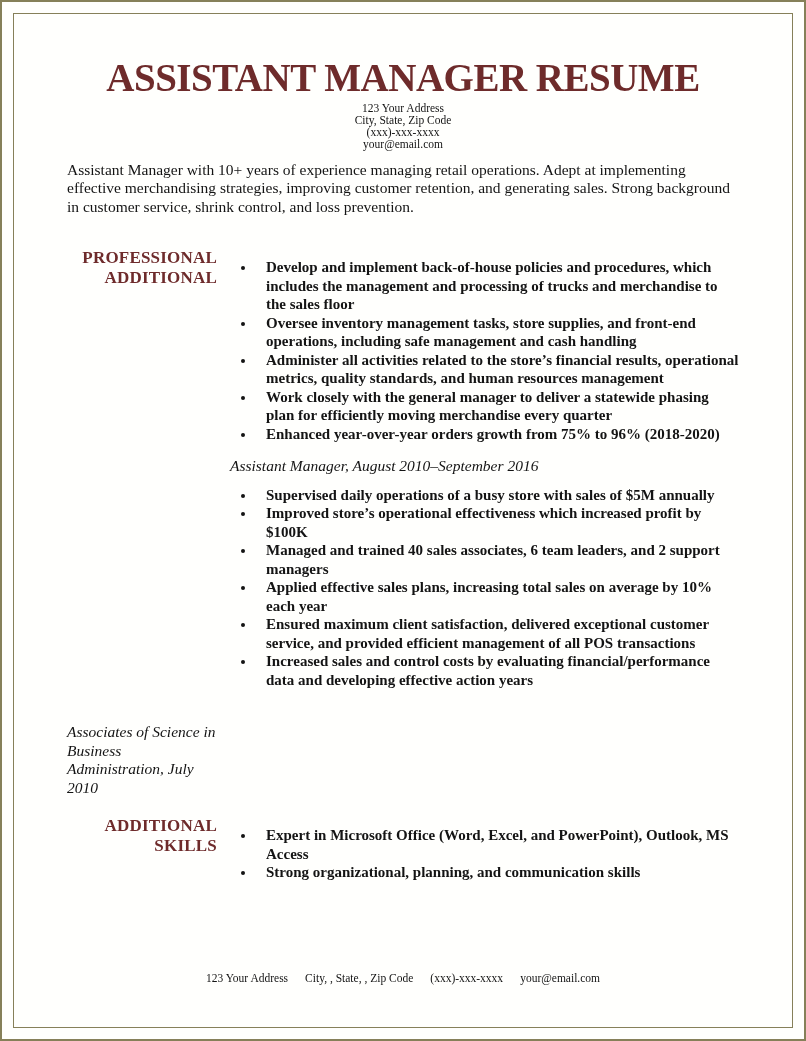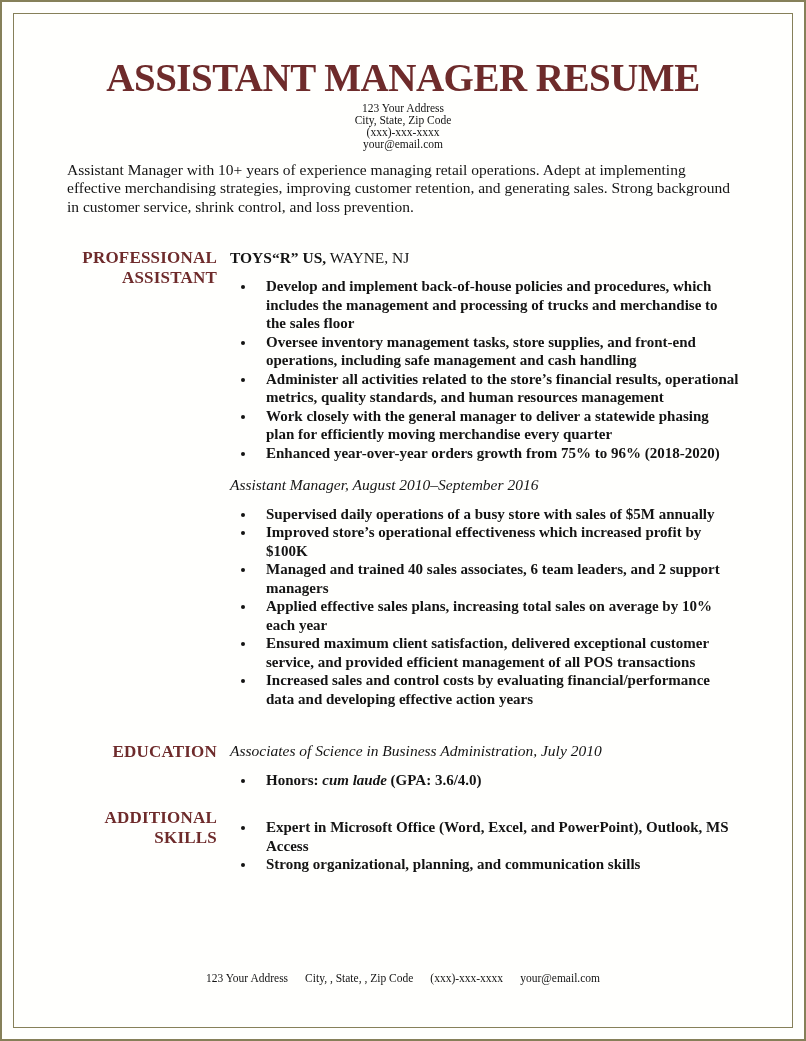--- a/index.html
+++ b/index.html
@@ -115,25 +115,24 @@
       <div>City, State, Zip Code</div>
       <div>(xxx)-xxx-xxxx</div>
       <div>your@email.com</div>
     </div>
 
     <div class="summary">Assistant Manager with 10+ years of experience managing retail operations. Adept at implementing effective merchandising strategies, improving customer retention, and generating sales. Strong background in customer service, shrink control, and loss prevention.</div>
 
     <div class="sections">
 
       <div class="section section-experience">
-        <div class="section-heading">PROFESSIONAL ASSISTANT</div>
+        <div class="section-heading">PROFESSIONAL ADDITIONAL</div>
         <div class="section-body">
 
           <div class="job">
-            <div class="company-line"><span class="bold">TOYS“R” US,</span><span> WAYNE, NJ</span></div>
             <ul class="bullets">
               <li>Develop and implement back-of-house policies and procedures, which includes the management and processing of trucks and merchandise to the sales floor</li>
               <li>Oversee inventory management tasks, store supplies, and front-end operations, including safe management and cash handling</li>
               <li>Administer all activities related to the store’s financial results, operational metrics, quality standards, and human resources management</li>
               <li>Work closely with the general manager to deliver a statewide phasing plan for efficiently moving merchandise every quarter</li>
               <li>Enhanced year-over-year orders growth from 75% to 96% (2018-2020)</li>
             </ul>
           </div>
 
           <div class="job">
@@ -145,26 +144,22 @@
               <li>Applied effective sales plans, increasing total sales on average by 10% each year</li>
               <li>Ensured maximum client satisfaction, delivered exceptional customer service, and provided efficient management of all POS transactions</li>
               <li>Increased sales and control costs by evaluating financial/performance data and developing effective action years</li>
             </ul>
           </div>
 
         </div>
       </div>
 
       <div class="section section-education">
-        <div class="section-heading">EDUCATION</div>
         <div class="section-body">
           <div class="role-line">Associates of Science in Business Administration, July 2010</div>
-          <ul class="bullets">
-            <li><span style="white-space:pre-wrap">Honors: </span><span class="italic">cum laude</span><span style="white-space:pre-wrap"> (GPA: 3.6/4.0)</span></li>
-          </ul>
         </div>
       </div>
 
       <div class="section section-skills">
         <div class="section-heading">ADDITIONAL SKILLS</div>
         <div class="section-body">
           <ul class="bullets">
             <li>Expert in Microsoft Office (Word, Excel, and PowerPoint), Outlook, MS Access</li>
             <li>Strong organizational, planning, and communication skills</li>
           </ul>

